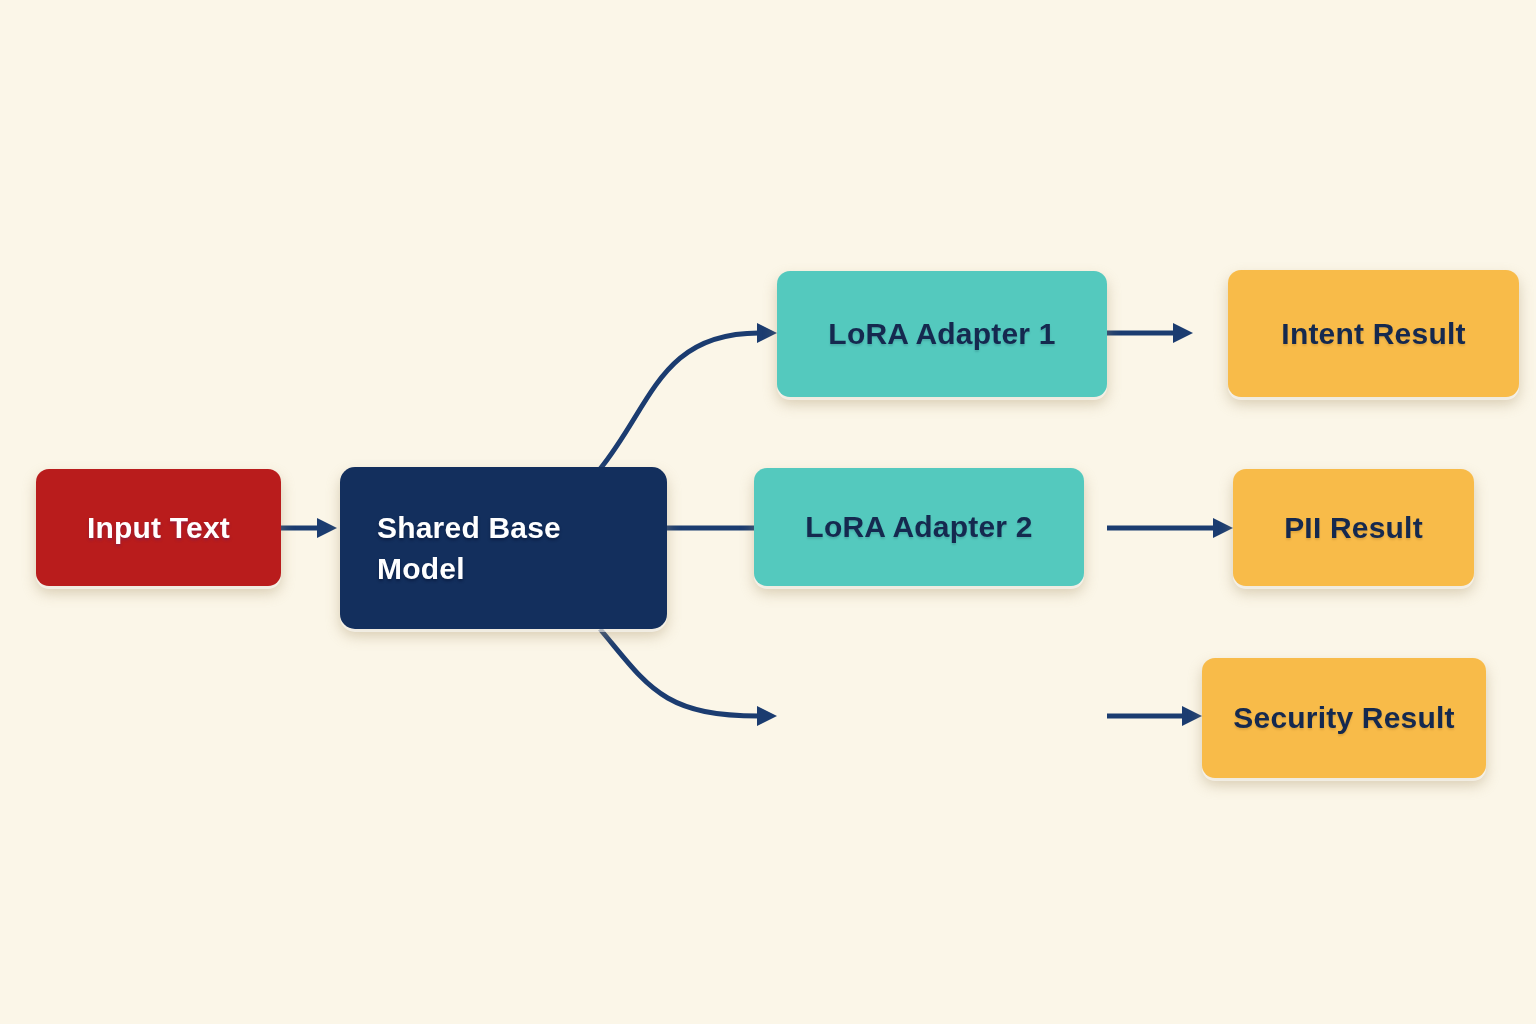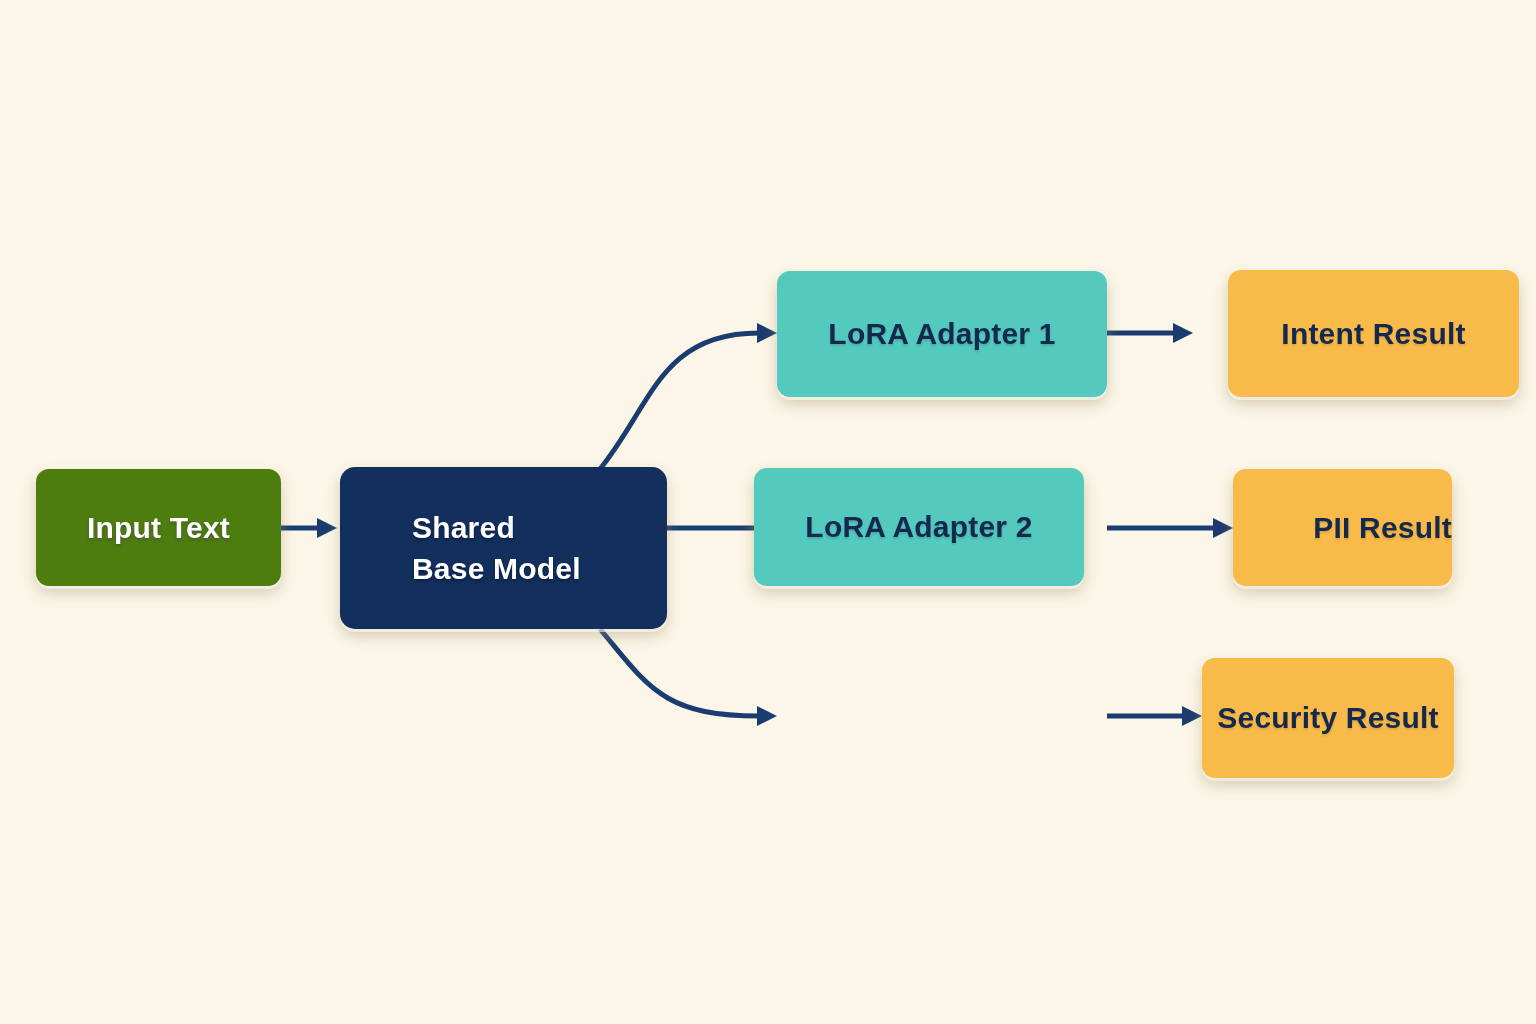--- a/index.html
+++ b/index.html
@@ -35,31 +35,31 @@
     align-items: center;
     justify-content: center;
     font-weight: bold;
     font-size: 30px;
     letter-spacing: 0.2px;
     box-shadow: 0 3px 0 rgba(255,255,255,0.55), 0 7px 14px rgba(173,152,112,0.45);
     box-sizing: border-box;
     text-align: center;
   }
   .node-purple {
-    background: #4d7c0f;
+    background: #b91c1c;
     color: #ffffff;
     text-shadow: 0 2px 3px rgba(80,30,120,0.35);
     text-align: center;
   }
   .node-navy {
     background: #132f5d;
     color: #ffffff;
     justify-content: flex-start;
     text-align: left;
-    padding: 0 80px 0 72px;
+    padding: 0 80px 0 37px;
     line-height: 41px;
     border-radius: 15px;
     text-shadow: 0 2px 3px rgba(0,10,40,0.45);
   }
   .node-teal {
     background: #54c9be;
     color: #15294f;
     text-shadow: 0 2px 2px rgba(20,60,80,0.18);
   }
   .node-yellow {
@@ -67,22 +67,22 @@
     color: #15294f;
     text-shadow: 0 2px 2px rgba(120,80,10,0.18);
   }
   
   #n-input    { left: 36px;   top: 469px; width: 245px; height: 117px; }
   #n-base     { left: 340px;  top: 467px; width: 327px; height: 162px; }
   #n-adapter1 { left: 777px;  top: 271px; width: 330px; height: 126px; }
   #n-adapter2 { left: 754px;  top: 468px; width: 330px; height: 118px; }
   #n-adapter3 { left: 777px;  top: 658px; width: 330px; height: 120px; }
   #n-intent   { left: 1193px; top: 270px; width: 291px; height: 127px; margin-left: 35px; }
-  #n-pii      { left: 1233px; top: 469px; width: 219px; height: 117px; justify-content: flex-end; }
-  #n-security { left: 1202px; top: 658px; width: 252px; height: 120px; }
+  #n-pii      { left: 1233px; top: 469px; width: 241px; height: 117px; }
+  #n-security { left: 1202px; top: 658px; width: 284px; height: 120px; }
 
   .edge {
     stroke: #1b3c70;
     stroke-width: 5;
     fill: none;
   }
 </style>
 </head>
 <body>
 

